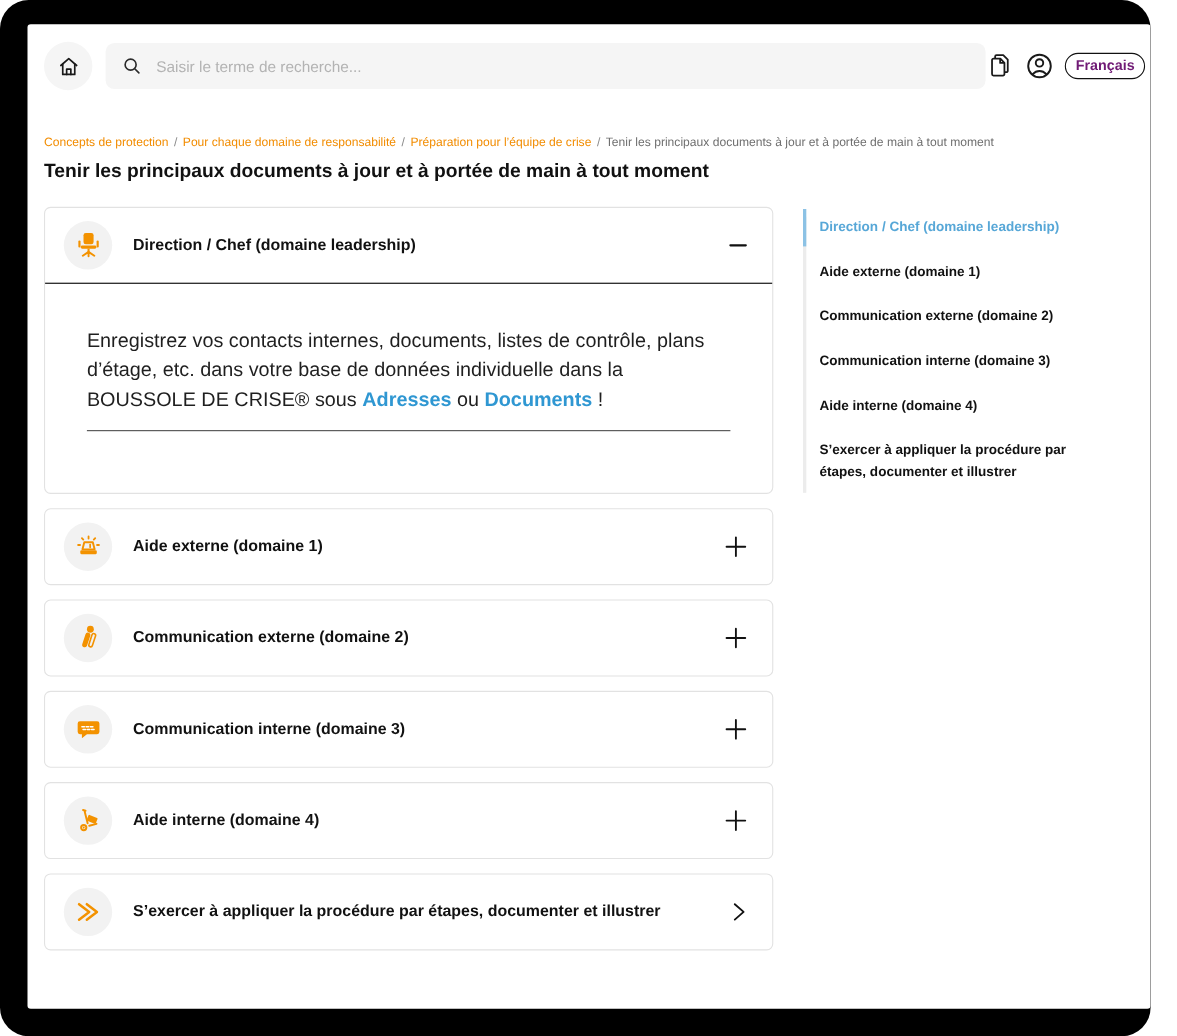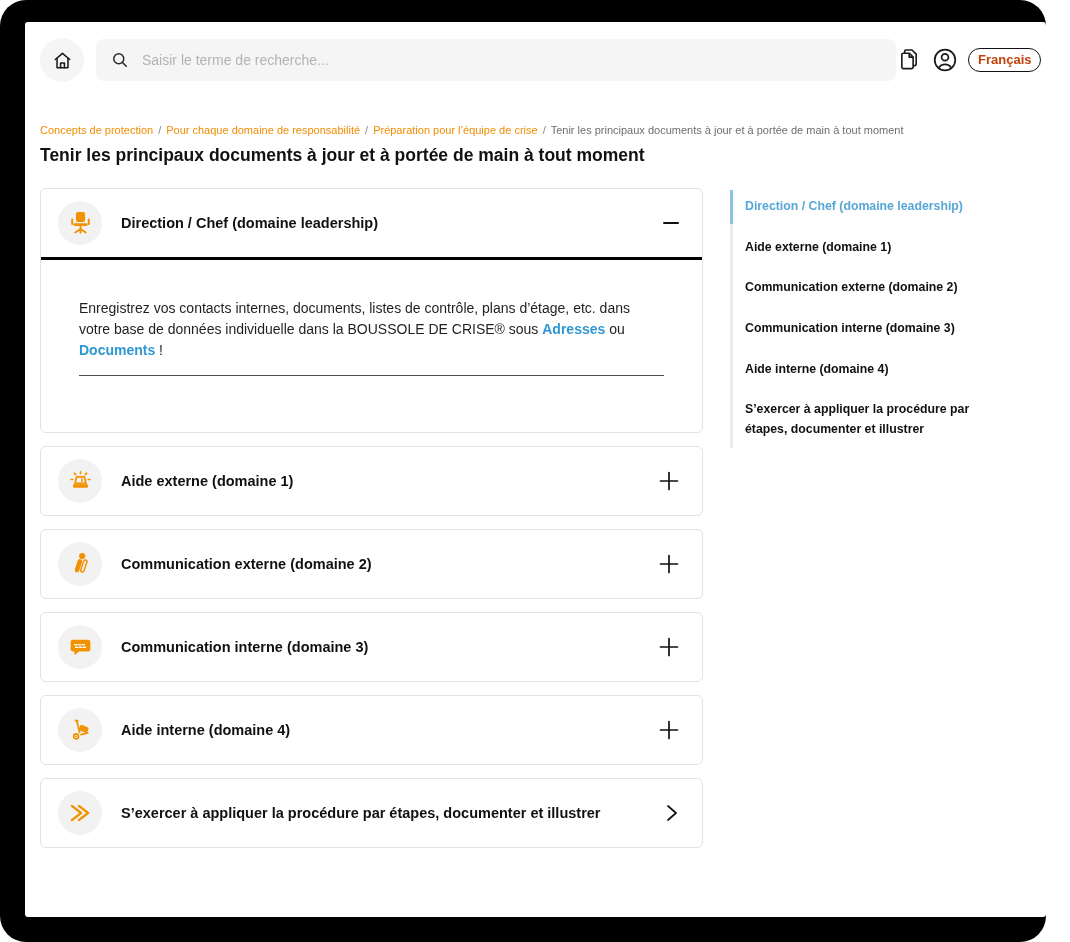--- a/index.html
+++ b/index.html
@@ -7,40 +7,40 @@
   .window{position:absolute;left:25px;top:22px;width:1021px;height:895px;background:#fff;border-radius:3px;overflow:hidden;box-sizing:border-box;}
 
   
   .topbar{display:flex;align-items:center;padding:16px 14px 16px 15px;}
   .home-btn{width:44px;height:44px;border-radius:50%;background:#f5f5f5;border:none;display:flex;align-items:center;justify-content:center;cursor:pointer;flex:none;}
   .search-box{margin-left:12px;width:800px;height:42px;background:#f5f5f5;border-radius:8px;display:flex;align-items:center;padding:0 14px;box-sizing:border-box;gap:10px;flex:none;}
   .search-box input{flex:1;border:none;background:transparent;outline:none;font-size:14px;color:#333;font-family:"Liberation Sans",sans-serif;}
   .search-box input::placeholder{color:#b3b3b3;}
   .topbar-actions{margin-left:auto;display:flex;align-items:center;gap:9px;margin-right:10px;}
   .icon-btn{border:none;background:transparent;padding:0;cursor:pointer;display:flex;align-items:center;}
-  .lang-btn{border:1.6px solid #111;background:#fff;border-radius:15px;padding:3px 9px 4px;font-size:13px;font-weight:700;color:#c2410c;cursor:pointer;font-family:"Liberation Sans",sans-serif;}
+  .lang-btn{border:1.6px solid #111;background:#fff;border-radius:15px;padding:3px 9px 4px;font-size:13px;font-weight:700;color:#701a75;cursor:pointer;font-family:"Liberation Sans",sans-serif;}
 
   
   .breadcrumb{margin:25px 15px 0 15px;font-size:11px;color:#6f6f6f;line-height:1.35;}
   .crumb-link{color:#F28C00;text-decoration:none;cursor:pointer;}
   .crumb-sep{color:#8a8a8a;padding:0 5px;}
   .crumb-current{color:#6f6f6f;}
   .page-title{margin:7px 15px 0 15px;font-size:17.5px;font-weight:700;color:#111;}
 
   
   .main{display:flex;align-items:flex-start;margin:22px 0 0 15px;}
   .cards{width:663px;flex:none;}
 
   .card{border:1px solid #e2e2e2;border-radius:6px;background:#fff;margin-bottom:13px;}
   .card-header{display:flex;align-items:center;min-height:68px;box-sizing:border-box;padding:12px 22px 12px 17px;cursor:pointer;}
   .icon-circle{width:44px;height:44px;border-radius:50%;background:#f2f2f2;display:flex;align-items:center;justify-content:center;flex:none;margin-right:19px;}
   .card-label{font-weight:700;font-size:14.5px;color:#111;}
   .card-toggle{margin-left:auto;display:flex;align-items:center;}
 
-  .card-body{border-top:3px solid #000000;padding:38px 38px 40px 38px;font-size:14px;line-height:1.5;color:#1f1f1f;}
+  .card-body{border-top:1px solid #000000;padding:38px 38px 40px 38px;font-size:18px;line-height:1.5;color:#1f1f1f;}
   .card-body p{margin:0;}
   .inline-link{color:#2f97d2;font-weight:700;text-decoration:none;cursor:pointer;}
   .body-divider{border:none;border-top:1px solid #4d4d4d;margin:14px 0 16px 0;}
   .card-body ol{margin:16px 0 0 0;padding-left:24px;}
   .card-body li{margin-bottom:3px;}
 
   
   .toc{margin-left:27px;margin-top:9px;width:262px;border-left:3px solid #ececec;padding-left:12px;box-sizing:border-box;}
   .toc-item{display:block;font-size:12.3px;font-weight:700;color:#111;text-decoration:none;margin-bottom:21px;line-height:1.6;cursor:pointer;}
   .toc-item:last-child{margin-bottom:8px;}

